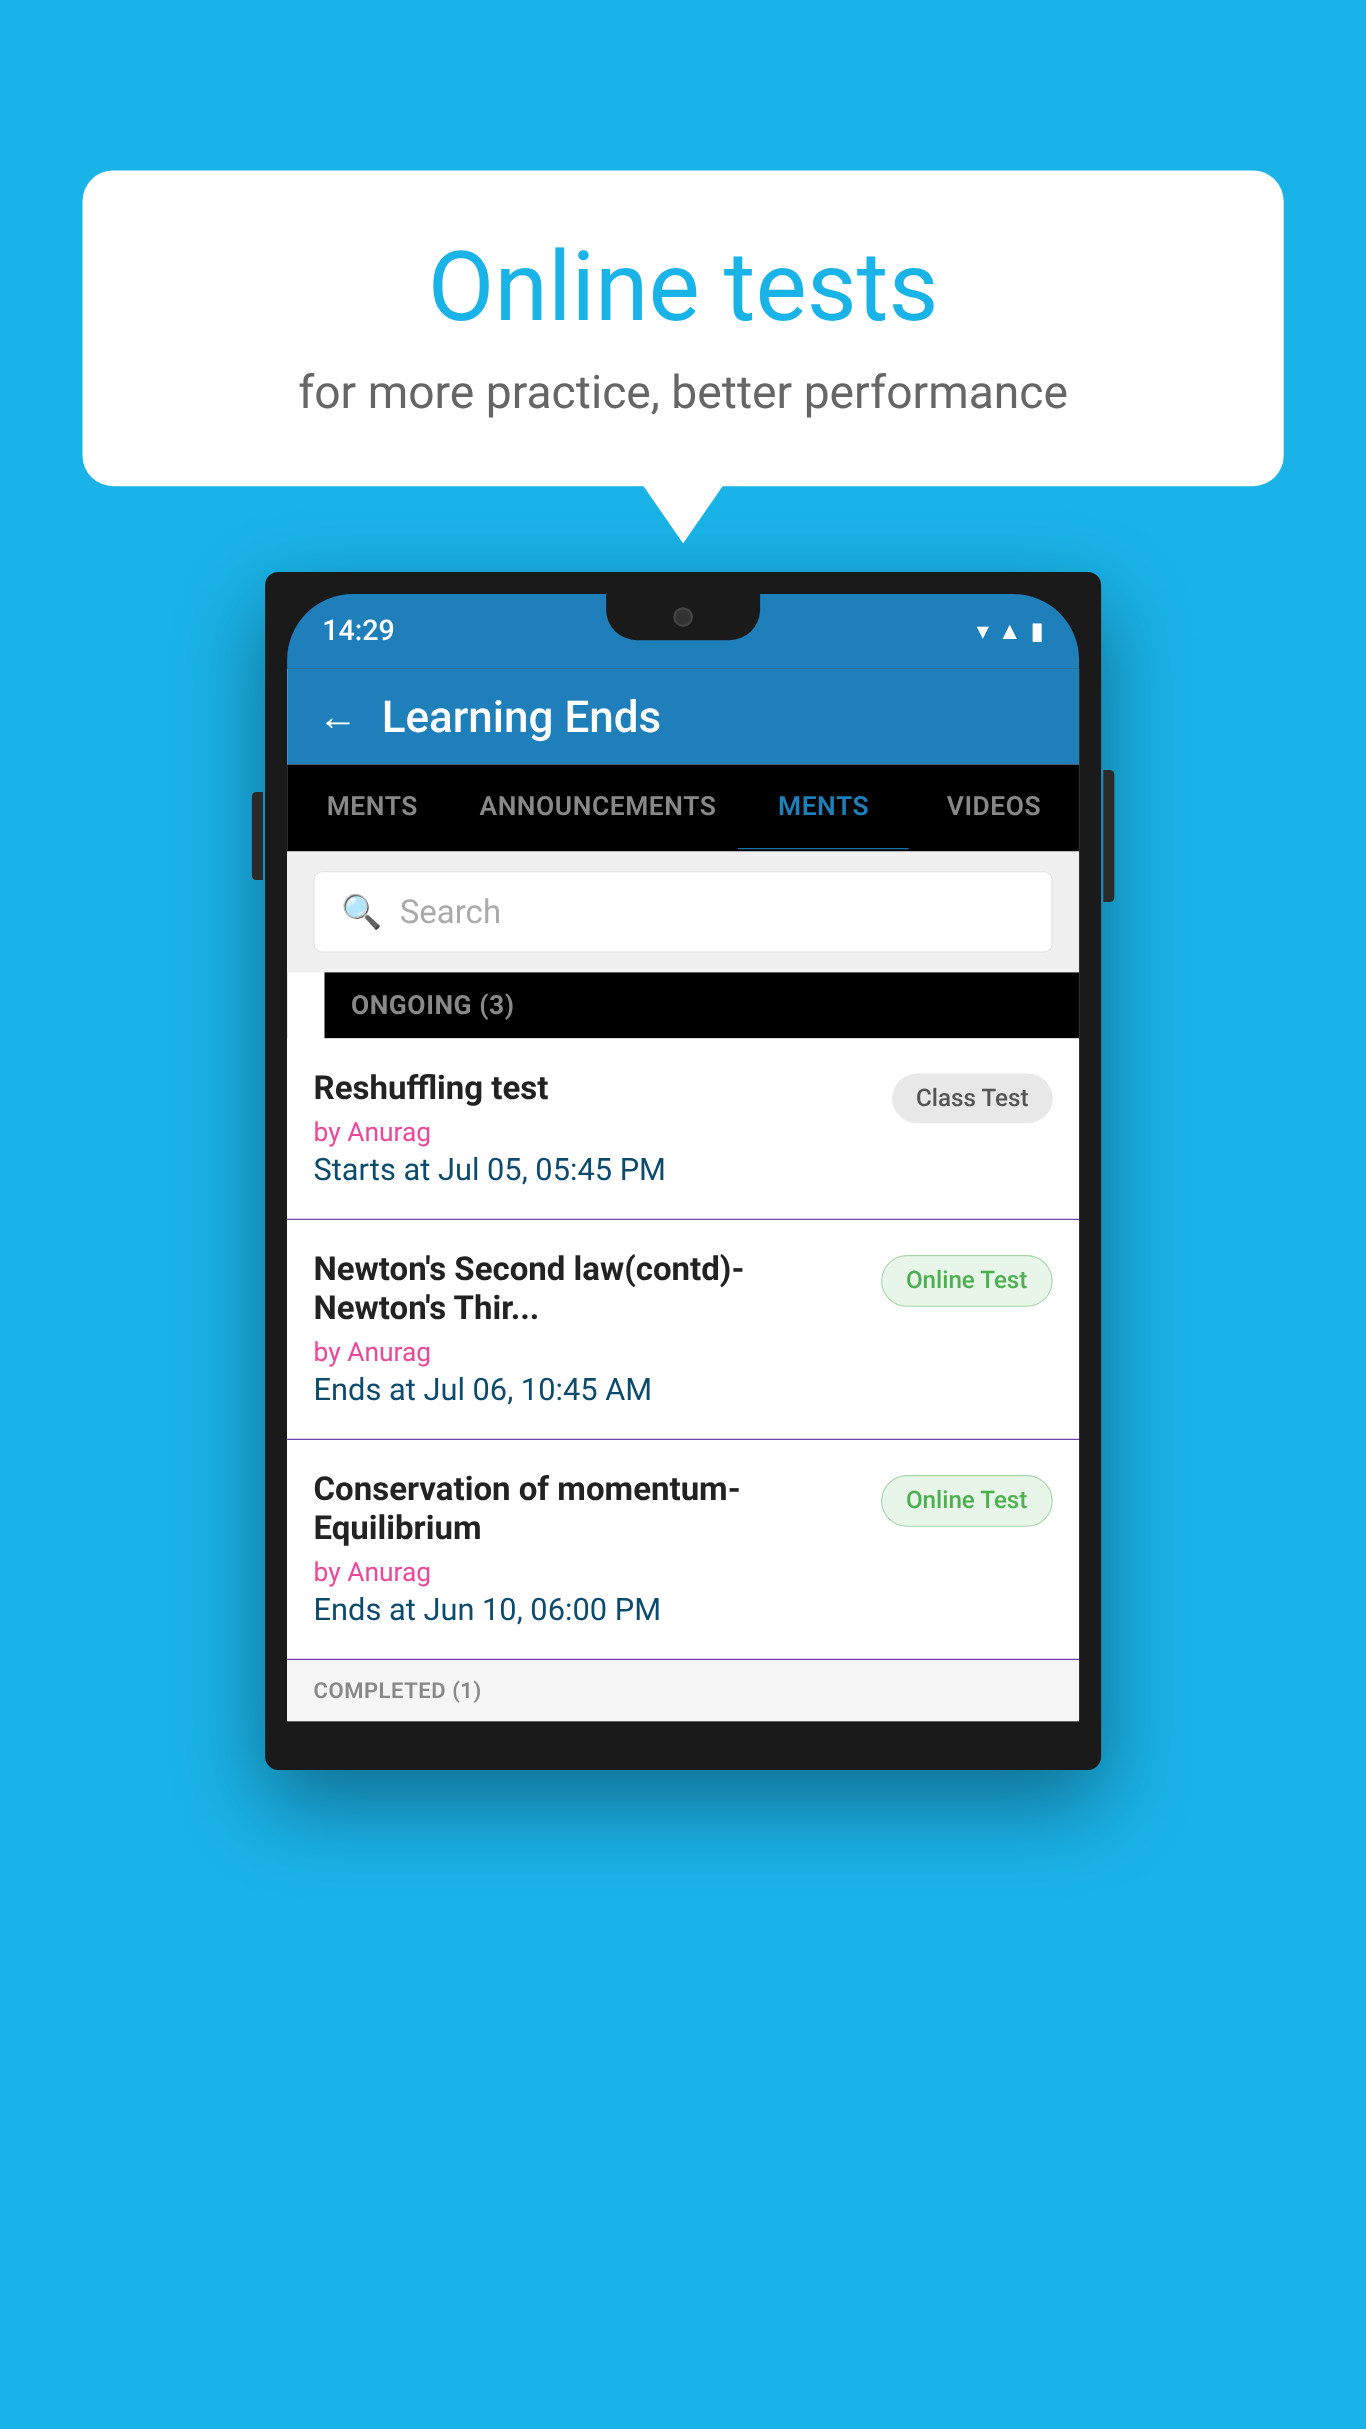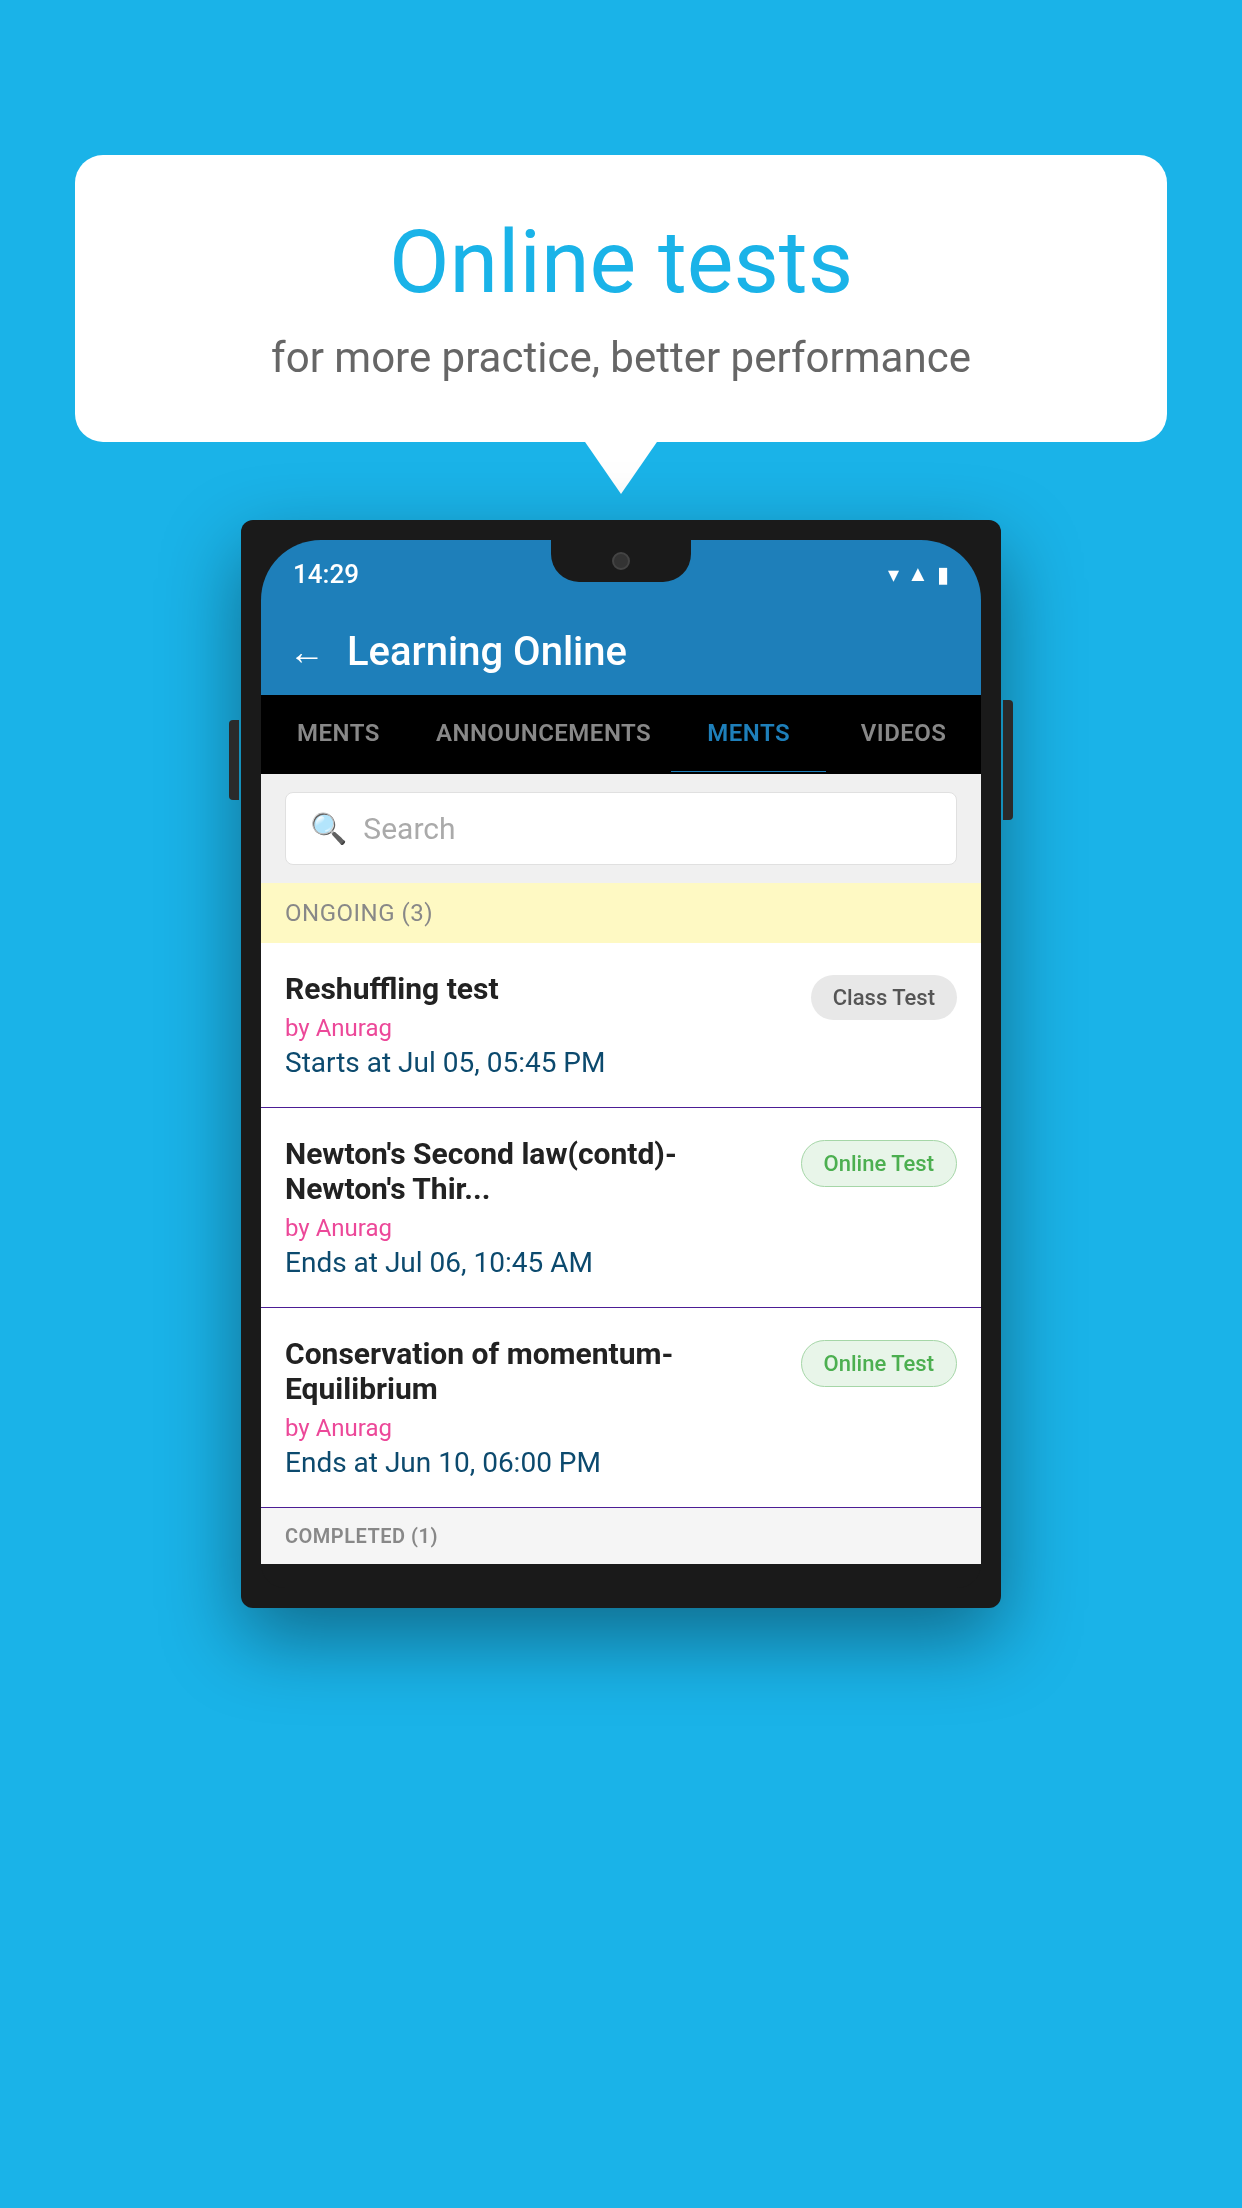--- a/index.html
+++ b/index.html
@@ -194,26 +194,27 @@
       font-size: 30px;
     }
 
     .search-text {
       color: #aaa;
       font-size: 30px;
     }
 
     
     .section-header {
-      background: #fef9c3;
+      background: #000000;
       padding: 16px 24px;
       font-size: 24px;
-      font-weight: 400;
+      font-weight: 700;
       color: #888;
       letter-spacing: 0.5px;
+      margin-left: 34px;
     }
 
     
     .test-item {
       background: white;
       padding: 28px 24px;
       border-bottom: 1px solid #4c1d95;
       display: flex;
       justify-content: center;
       align-items: flex-start;
@@ -322,21 +323,21 @@
         <span class="wifi-icon">▾</span>
         <span class="signal-icon">▲</span>
         <span class="battery-icon">▮</span>
       </div>
     </div>
 
     <div class="app-screen">
 
       <div class="app-header">
         <span class="back-arrow">←</span>
-        <span class="app-title">Learning Online</span>
+        <span class="app-title">Learning Ends</span>
       </div>
 
       <div class="tabs-container">
         <div class="tab">MENTS</div>
         <div class="tab">ANNOUNCEMENTS</div>
         <div class="tab active">MENTS</div>
         <div class="tab">VIDEOS</div>
       </div>
 
       <div class="search-container">

